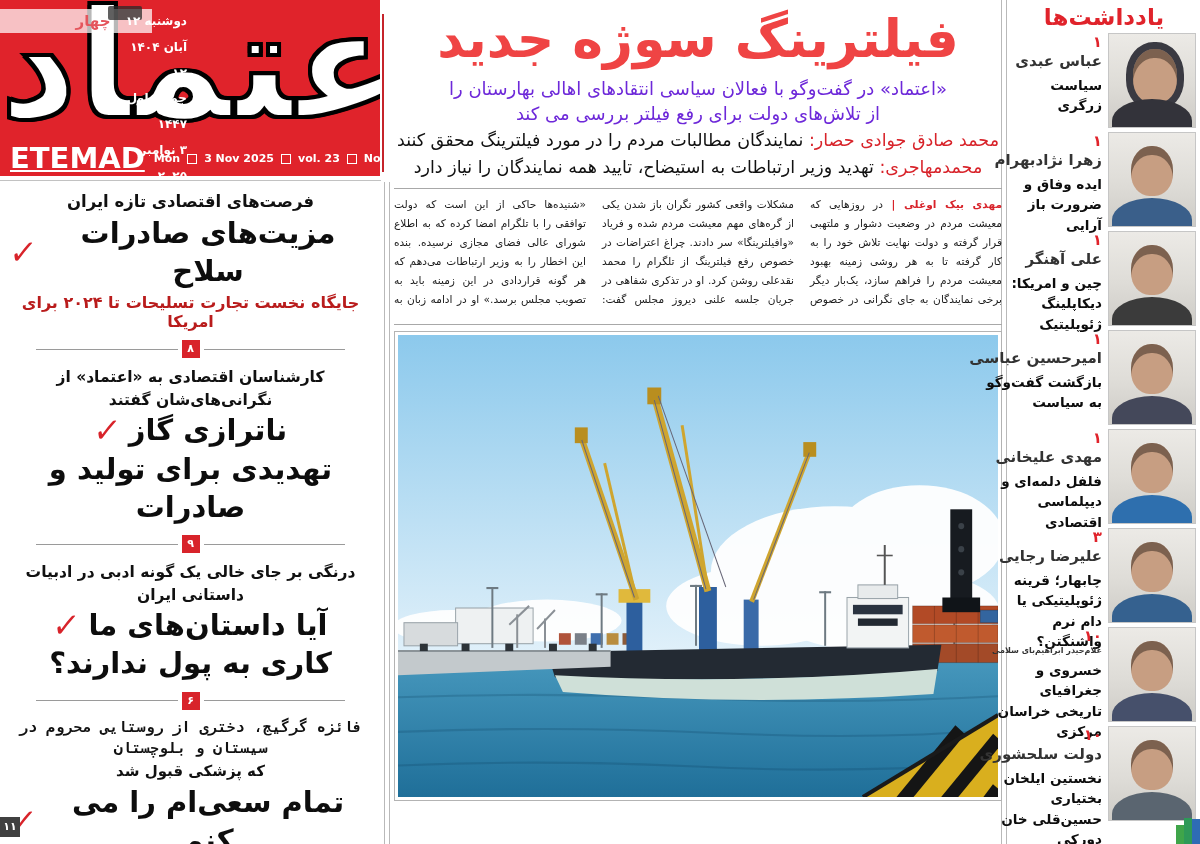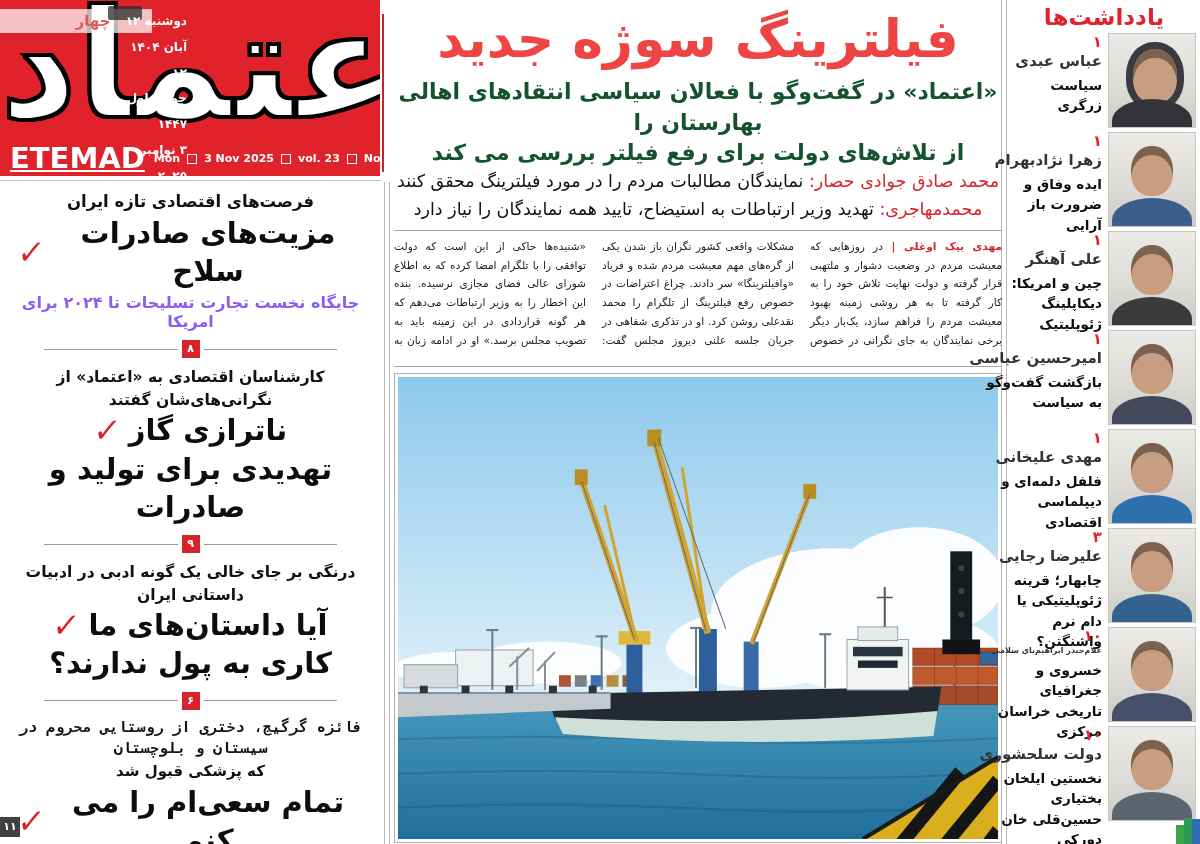--- a/index.html
+++ b/index.html
@@ -19,38 +19,38 @@
   .masthead-bar{position:absolute;left:10px;right:6px;bottom:3px;display:flex;align-items:center;gap:9px;color:#fff;}
   .latin-logo{font-size:29px;font-weight:bold;letter-spacing:0;line-height:1;text-decoration:underline;}
   .info-items{display:flex;align-items:center;gap:7px;font-size:11px;font-weight:bold;white-space:nowrap;}
   .sq{display:inline-block;width:8px;height:8px;border:1.6px solid #fff;}
   
   .vr{position:absolute;background:#b9b9b9;width:1px;}
   .vr.red{background:#c6242b;width:2px;}
   .hr-left{position:absolute;left:0;top:180px;width:381px;height:1px;background:#c2c2c2;}
   
   .left-col{position:absolute;left:0;top:182px;width:381px;direction:rtl;text-align:center;}
-  .lsec{padding:8px 18px 0;}
+  .lsec{padding:8px 10px 0;}
   .kicker{font-size:16.5px;font-weight:bold;line-height:1.45;color:#111;}
   .hl-line{display:flex;direction:ltr;justify-content:center;align-items:center;gap:9px;
            font-size:29px;font-weight:900;line-height:1.32;color:#0d0d0d;}
   .hl-line.cont{direction:rtl;}
   .check{color:#d8232a;font-size:31px;font-weight:900;transform:skewX(-8deg) scaleY(1.1);line-height:1;}
-  .subline{font-size:16px;font-weight:bold;margin-top:3px;color:#8b5cf6;}
+  .subline{font-size:16px;font-weight:bold;margin-top:3px;color:#b91c1c;}
   .divider{display:flex;align-items:center;gap:0;margin:9px 26px 0;}
   .divider .dline{flex:1;height:1px;background:#9a9a9a;}
   .divider .dpage{width:18px;height:18px;background:#d8232a;color:#fff;font-size:11px;font-weight:bold;
                   line-height:18px;text-align:center;margin:0 4px;}
   .page-badge{position:absolute;left:0;bottom:7px;width:20px;height:20px;background:#404040;color:#fff;
               font-size:11px;font-weight:bold;text-align:center;line-height:20px;}
   
   .center-col{position:absolute;left:392px;top:0;width:612px;height:844px;direction:rtl;}
   .main-headline{font-size:52px;font-weight:900;text-align:center;line-height:1.45;color:#ef4444;
                  letter-spacing:-1px;margin:2px 0 0;}
-  .deck{font-size:22px;font-weight:700;text-align:center;line-height:1.38;color:#14532d;}
+  .deck{font-size:18px;font-weight:400;text-align:center;line-height:1.38;color:#6d28d9;}
   .quote-line{font-size:17.5px;font-weight:normal;text-align:center;line-height:1.55;color:#111;}
   .qname{color:#d8232a;}
   .thin-rule{height:1px;background:#a8a8a8;margin:7px 2px 6px;}
   .body-text{direction:rtl;column-count:3;column-gap:16px;column-rule:none;text-align:justify;
              font-size:10.6px;line-height:1.78;height:122px;overflow:hidden;margin:0 2px;color:#1c1c1c;}
   .byline{color:#d8232a;font-weight:bold;}
   
   .photo-frame{position:relative;margin:2px 2px 0;height:462px;border:1px solid #b3b3b3;background:#fff;padding:3px;}
   .photo-frame svg{display:block;width:100%;height:100%;}
   

